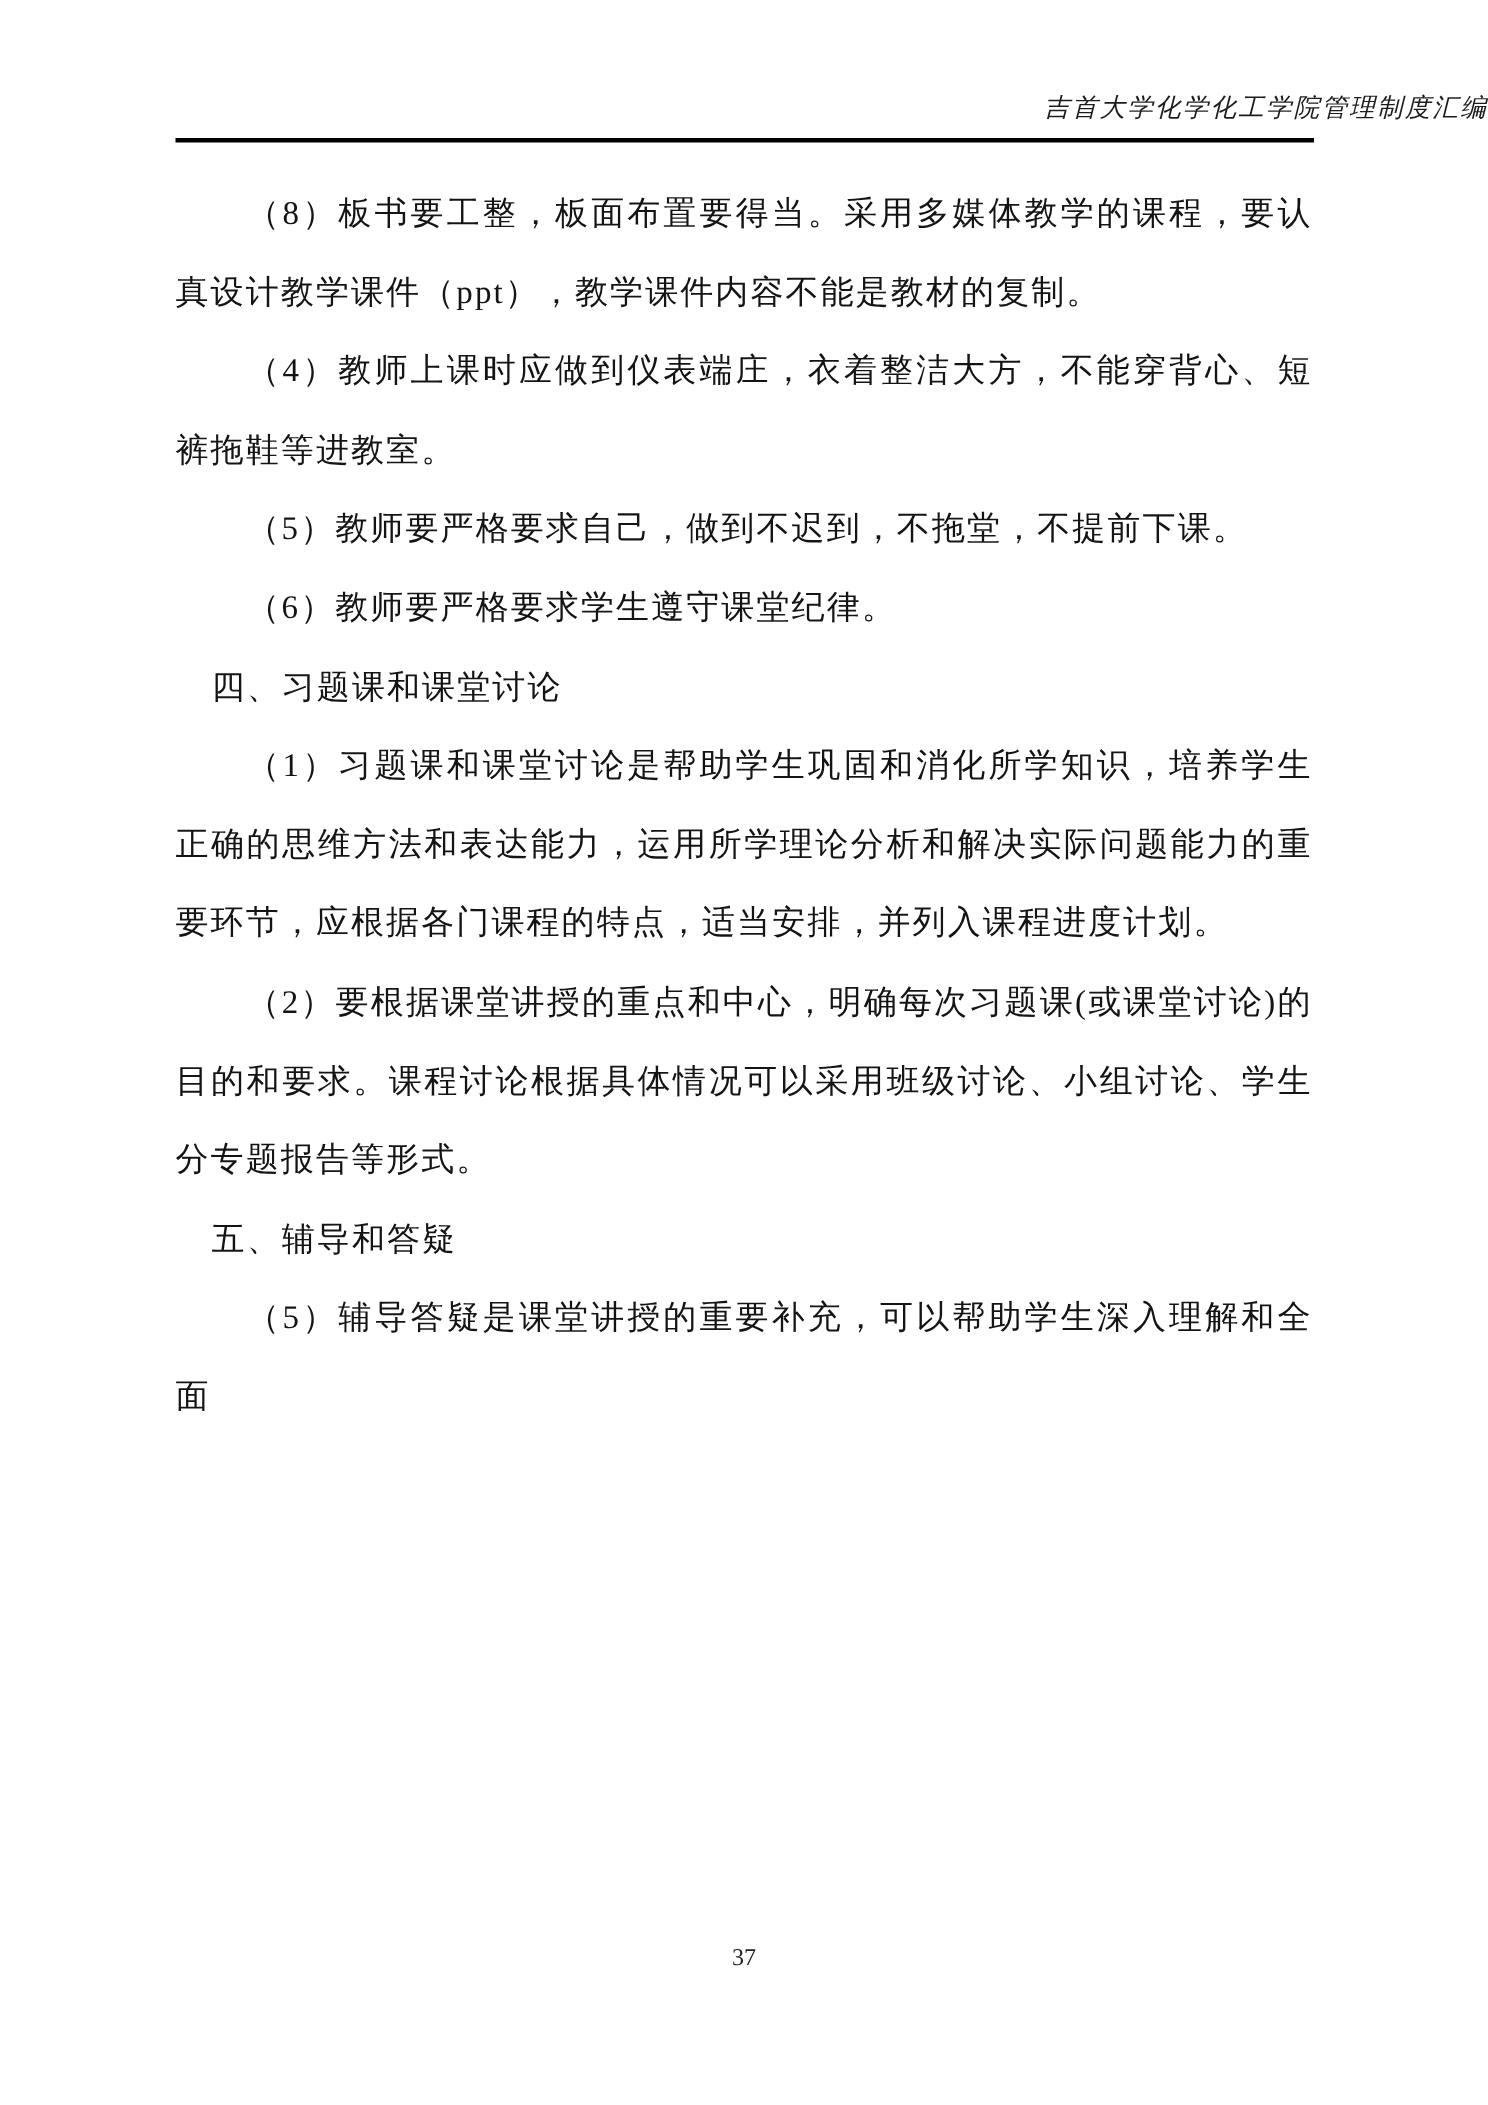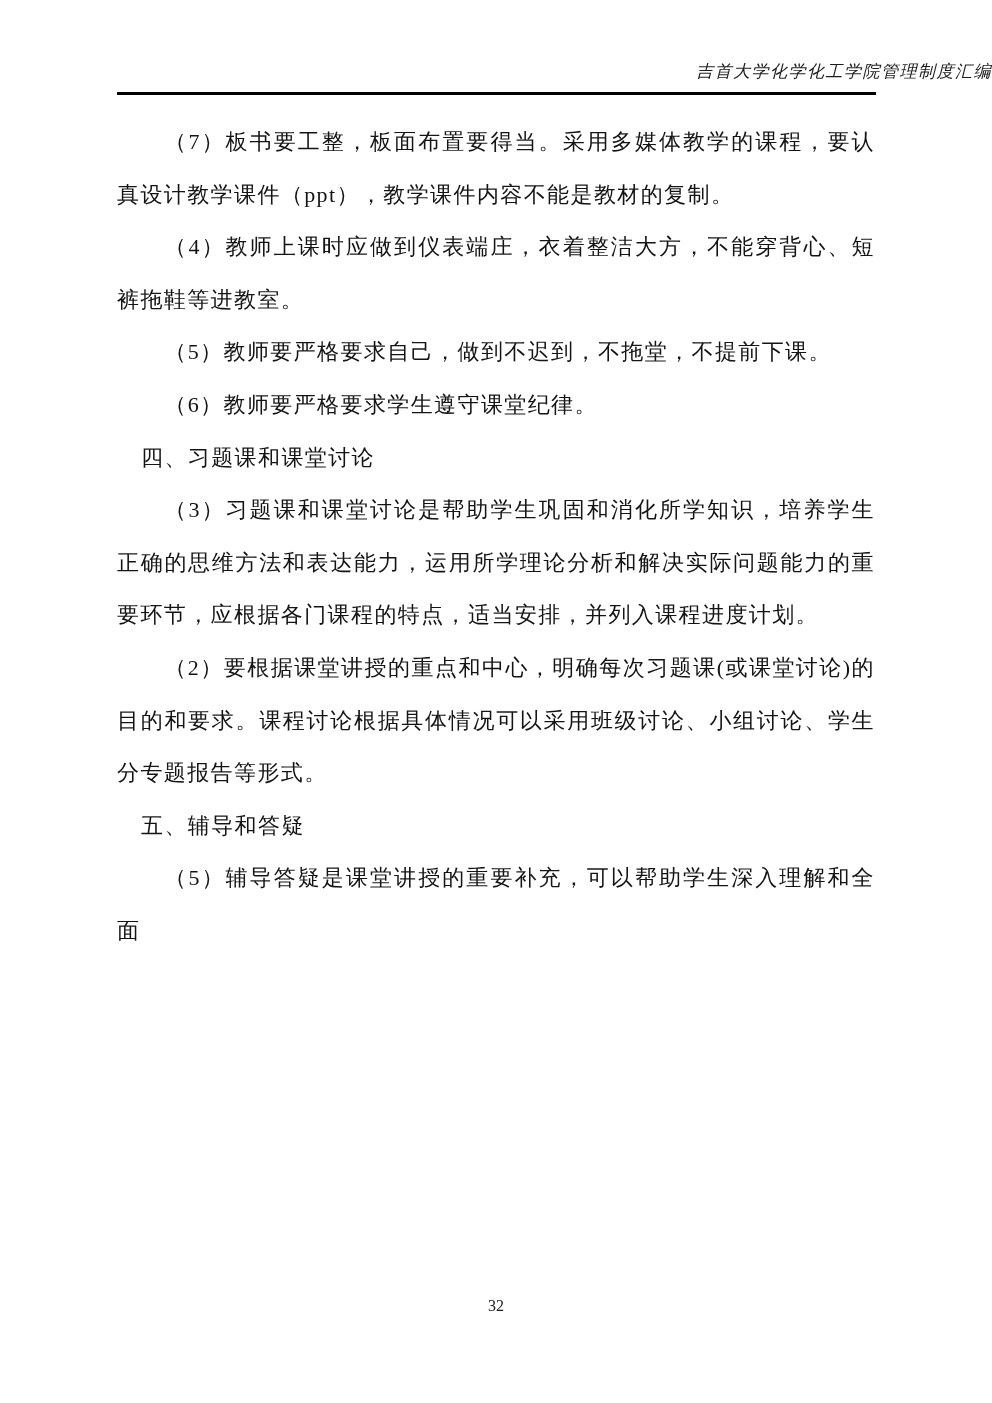--- a/index.html
+++ b/index.html
@@ -71,26 +71,26 @@
 </head>
 <body>
 
 <div class="page">
 
   <div class="header-title">吉首大学化学化工学院管理制度汇编</div>
 
   <div class="header-rule"></div>
 
   <div class="content">
-    <p class="indent">（7）板书要工整，板面布置要得当。采用多媒体教学的课程，要认真设计教学课件（ppt），教学课件内容不能是教材的复制。</p>
+    <p class="indent">（8）板书要工整，板面布置要得当。采用多媒体教学的课程，要认真设计教学课件（ppt），教学课件内容不能是教材的复制。</p>
     <p class="indent">（4）教师上课时应做到仪表端庄，衣着整洁大方，不能穿背心、短裤拖鞋等进教室。</p>
     <p class="indent">（5）教师要严格要求自己，做到不迟到，不拖堂，不提前下课。</p>
     <p class="indent">（6）教师要严格要求学生遵守课堂纪律。</p>
     <p class="heading">四、习题课和课堂讨论</p>
-    <p class="indent">（3）习题课和课堂讨论是帮助学生巩固和消化所学知识，培养学生正确的思维方法和表达能力，运用所学理论分析和解决实际问题能力的重要环节，应根据各门课程的特点，适当安排，并列入课程进度计划。</p>
+    <p class="indent">（1）习题课和课堂讨论是帮助学生巩固和消化所学知识，培养学生正确的思维方法和表达能力，运用所学理论分析和解决实际问题能力的重要环节，应根据各门课程的特点，适当安排，并列入课程进度计划。</p>
     <p class="indent">（2）要根据课堂讲授的重点和中心，明确每次习题课(或课堂讨论)的目的和要求。课程讨论根据具体情况可以采用班级讨论、小组讨论、学生分专题报告等形式。</p>
     <p class="heading">五、辅导和答疑</p>
     <p class="indent">（5）辅导答疑是课堂讲授的重要补充，可以帮助学生深入理解和全面</p>
   </div>
 
-  <div class="page-number">32</div>
+  <div class="page-number">37</div>
 
 </div>
 
 </body></html>

